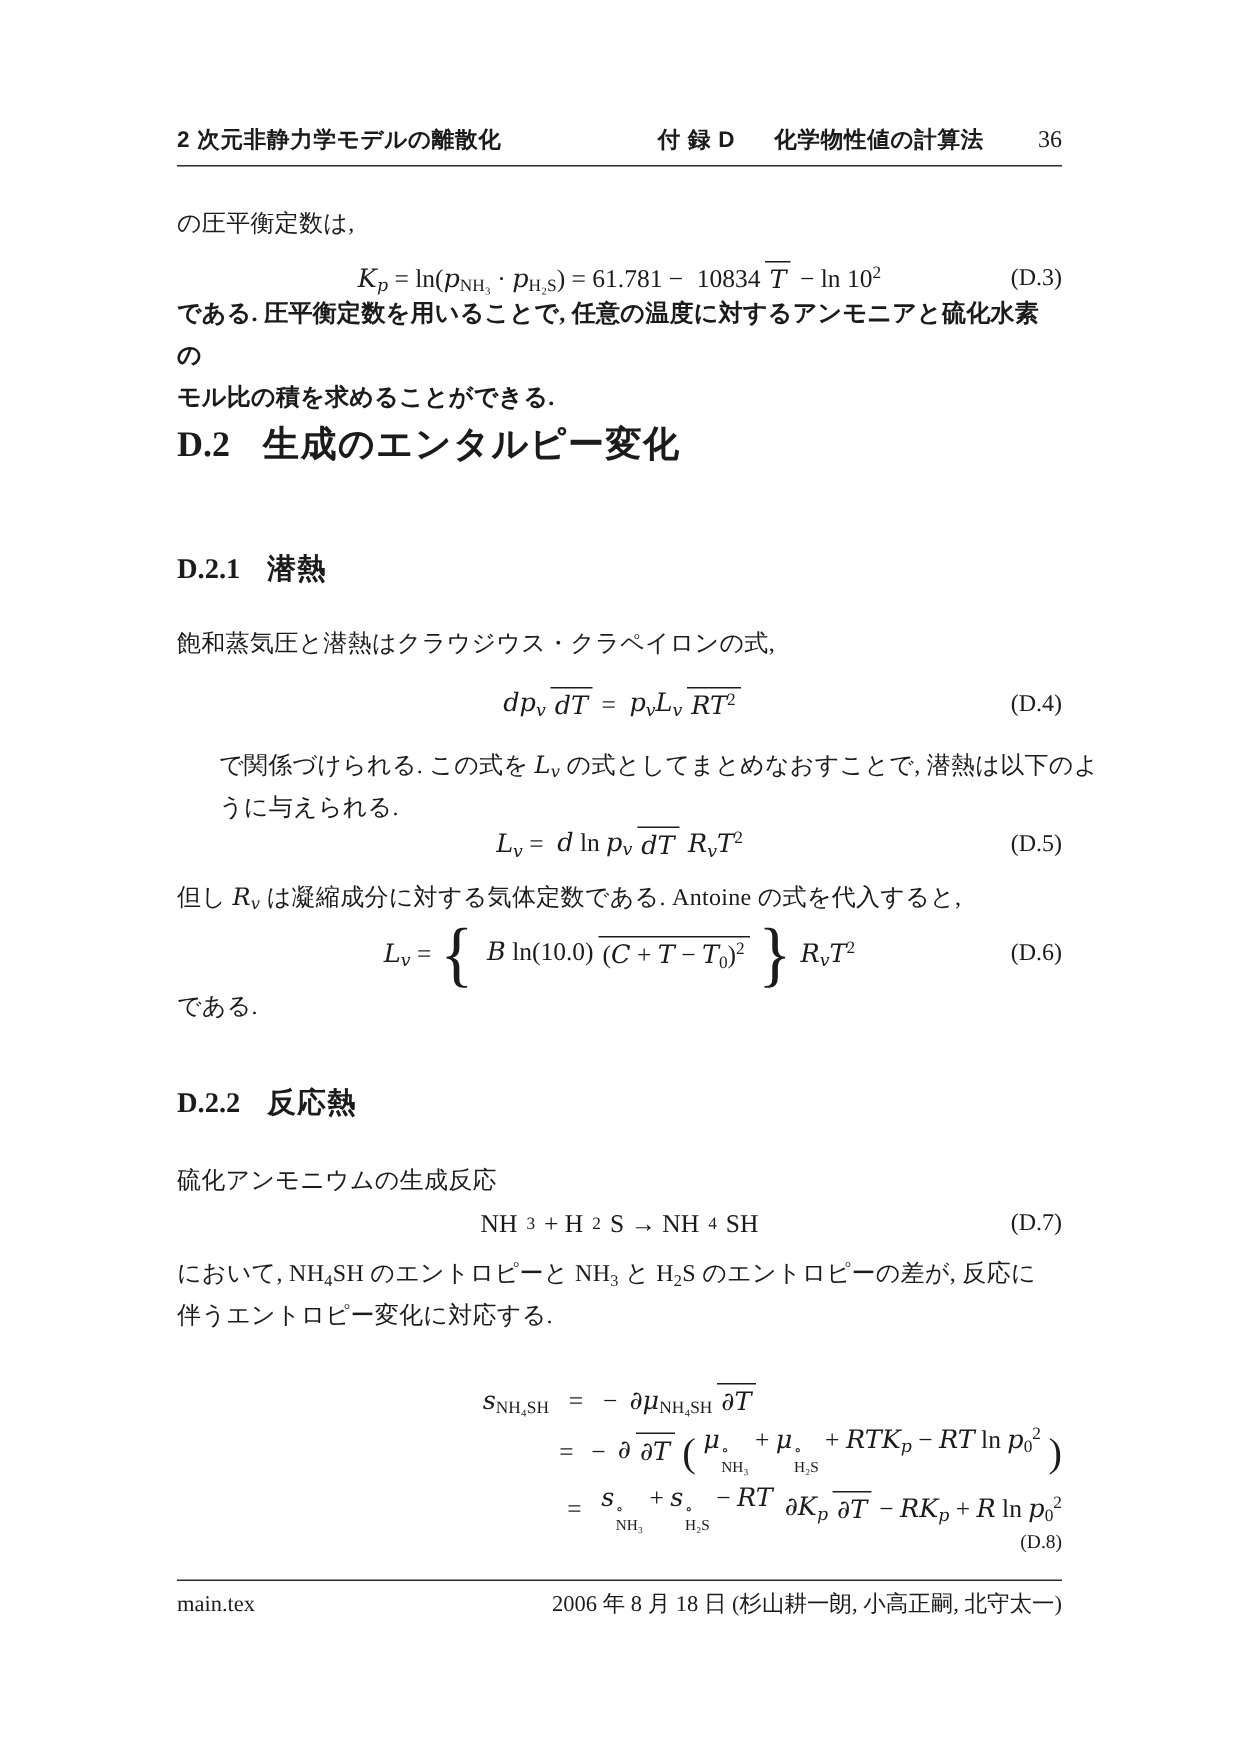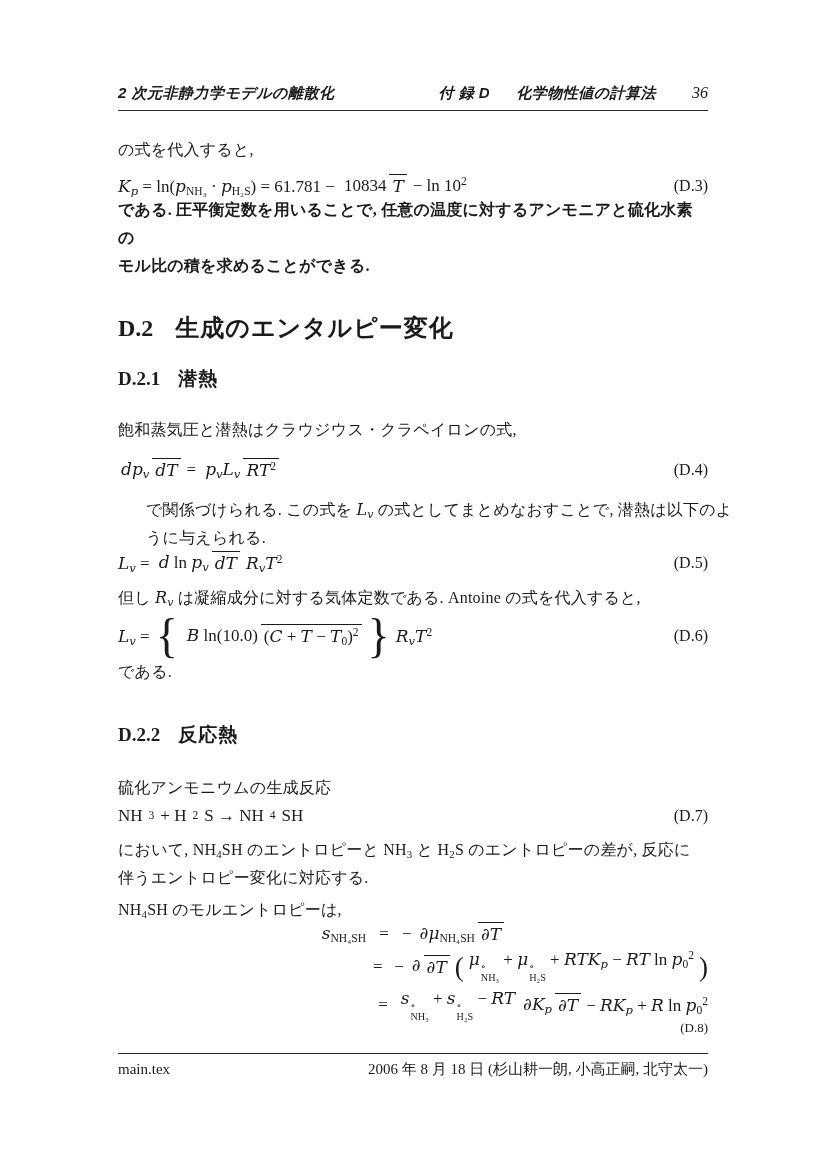--- a/index.html
+++ b/index.html
@@ -5,21 +5,21 @@
   * { box-sizing: border-box; }
   html,body { margin:0; padding:0; background:#ffffff; }
   .page {
     position:relative; width:826px; height:1169px; background:#ffffff;
     font-family:"Liberation Serif","DejaVu Serif",serif; color:#1b1b1b;
     overflow:hidden;
   }
   .abs { position:absolute; left:118px; width:590px; }
 
   
-  .hdr { display:flex; align-items:flex-start; font-size:15px;font-style:italic; }
+  .hdr { display:flex; align-items:center; font-size:15px; }
   .hdr .run-left { font-family:"Liberation Sans","DejaVu Sans",sans-serif; font-weight:600; letter-spacing:0.5px; }
   .hdr .run-center { margin-left:auto; font-family:"Liberation Sans","DejaVu Sans",sans-serif; font-weight:600; letter-spacing:0.5px; }
   .hdr .run-center .apx-title { margin-left:26px; }
   .hdr .pgno { margin-left:36px; font-size:16px; }
   .rule { border-top:1px solid #2a2a2a; height:0; }
   .ftr { display:flex; align-items:baseline; font-size:15px; }
   .ftr .date { margin-left:auto; }
 
   
   .p { font-size:16px; line-height:28px; letter-spacing:0.2px; }
@@ -28,21 +28,21 @@
   sup { font-size:0.68em; vertical-align:0.5em; line-height:0; }
 
   
   .sec { display:flex; align-items:baseline; }
   .sec .num { font-weight:bold; font-size:24px; }
   .sec .ttl { font-family:"Liberation Sans","DejaVu Sans",sans-serif; font-weight:bold; font-size:24px; margin-left:22px; letter-spacing:1px; }
   .subsec .num { font-size:19px; }
   .subsec .ttl { font-size:19px; margin-left:18px; }
 
   
-  .eq { display:flex; align-items:center; font-size:17px; }
+  .eq { display:flex; align-items:center; justify-content:center; font-size:17px; }
   .eq-body { display:inline-flex; align-items:center; gap:6px; white-space:nowrap; }
   .eqno { position:absolute; right:0; top:50%; transform:translateY(-50%); font-size:16px; }
   .frac { display:inline-flex; flex-direction:row; align-items:center; vertical-align:middle; text-align:center; }
   .frac .fn { display:block; line-height:1.25; padding:0 3px 1px; }
   .frac .fd { display:block; line-height:1.25; padding:1px 3px 0; border-top:1px solid #1b1b1b; }
   .bb { font-size:46px; font-weight:400; line-height:0; transform:scaleY(1.05); }
   .bp { font-size:27px; line-height:0; }
   .ss { display:inline-flex; flex-direction:column; align-items:flex-start; font-size:0.6em; line-height:1.05; vertical-align:-0.5em; font-style:normal; margin-left:1px; }
   .ss span { display:block; }
 
@@ -61,37 +61,37 @@
 
   <div class="abs hdr" style="top:84px;">
     <span class="run-left">2 次元非静力学モデルの離散化</span>
     <span class="run-center">
       <span>付 録 D</span><span class="apx-title">化学物性値の計算法</span>
     </span>
     <span class="pgno">36</span>
   </div>
   <div class="abs rule" style="top:110px;"></div>
 
-  <div class="abs p" style="top:136px;">の式を代入すると,</div>
+  <div class="abs p" style="top:136px;">の圧平衡定数は,</div>
 
   <div class="abs eq" style="top:160px;height:52px;">
     <span class="eq-body">
       <span><i>K<sub>p</sub></i> = ln(<i>p</i><sub>NH₃</sub> · <i>p</i><sub>H₂S</sub>) = 61.781 −</span>
       <span class="frac">
         <span class="fn">10834</span>
         <span class="fd"><i>T</i></span>
       </span>
       <span>− ln 10<sup>2</sup></span>
     </span>
     <span class="eqno">(D.3)</span>
   </div>
 
   <div class="abs p" style="top:196px;font-weight:bold;">である. 圧平衡定数を用いることで, 任意の温度に対するアンモニアと硫化水素の<br>モル比の積を求めることができる.</div>
 
-  <div class="abs sec" style="top:312px;">
+  <div class="abs sec" style="top:280px;">
     <span class="num">D.2</span>
     <span class="ttl">生成のエンタルピー変化</span>
   </div>
 
   <div class="abs sec subsec" style="top:366px;">
     <span class="num">D.2.1</span>
     <span class="ttl">潜熱</span>
   </div>
 
   <div class="abs p" style="top:416px;">飽和蒸気圧と潜熱はクラウジウス・クラペイロンの式,</div>
@@ -150,21 +150,20 @@
 
   <div class="abs p" style="top:774px;">硫化アンモニウムの生成反応</div>
 
   <div class="abs eq" style="top:800px;height:32px;">
     <span class="eq-body">NH<sub>3</sub> + H<sub>2</sub>S → NH<sub>4</sub>SH</span>
     <span class="eqno">(D.7)</span>
   </div>
 
   <div class="abs p" style="top:836px;">において, NH<sub>4</sub>SH のエントロピーと NH<sub>3</sub> と H<sub>2</sub>S のエントロピーの差が, 反応に<br>伴うエントロピー変化に対応する.</div>
 
-  <div class="abs p" style="top:896px;">NH<sub>4</sub>SH のモルエントロピーは,</div>
 
   <div class="abs eq eq-align" style="top:922px;height:126px;">
     <div class="al-row">
       <span class="al-lhs"><i>s</i><sub>NH₄SH</sub></span>
       <span class="al-rel">=</span>
       <span class="al-rhs">
         <span>−</span>
         <span class="frac">
           <span class="fn"><i>∂μ</i><sub>NH₄SH</sub></span>
           <span class="fd"><i>∂T</i></span>

